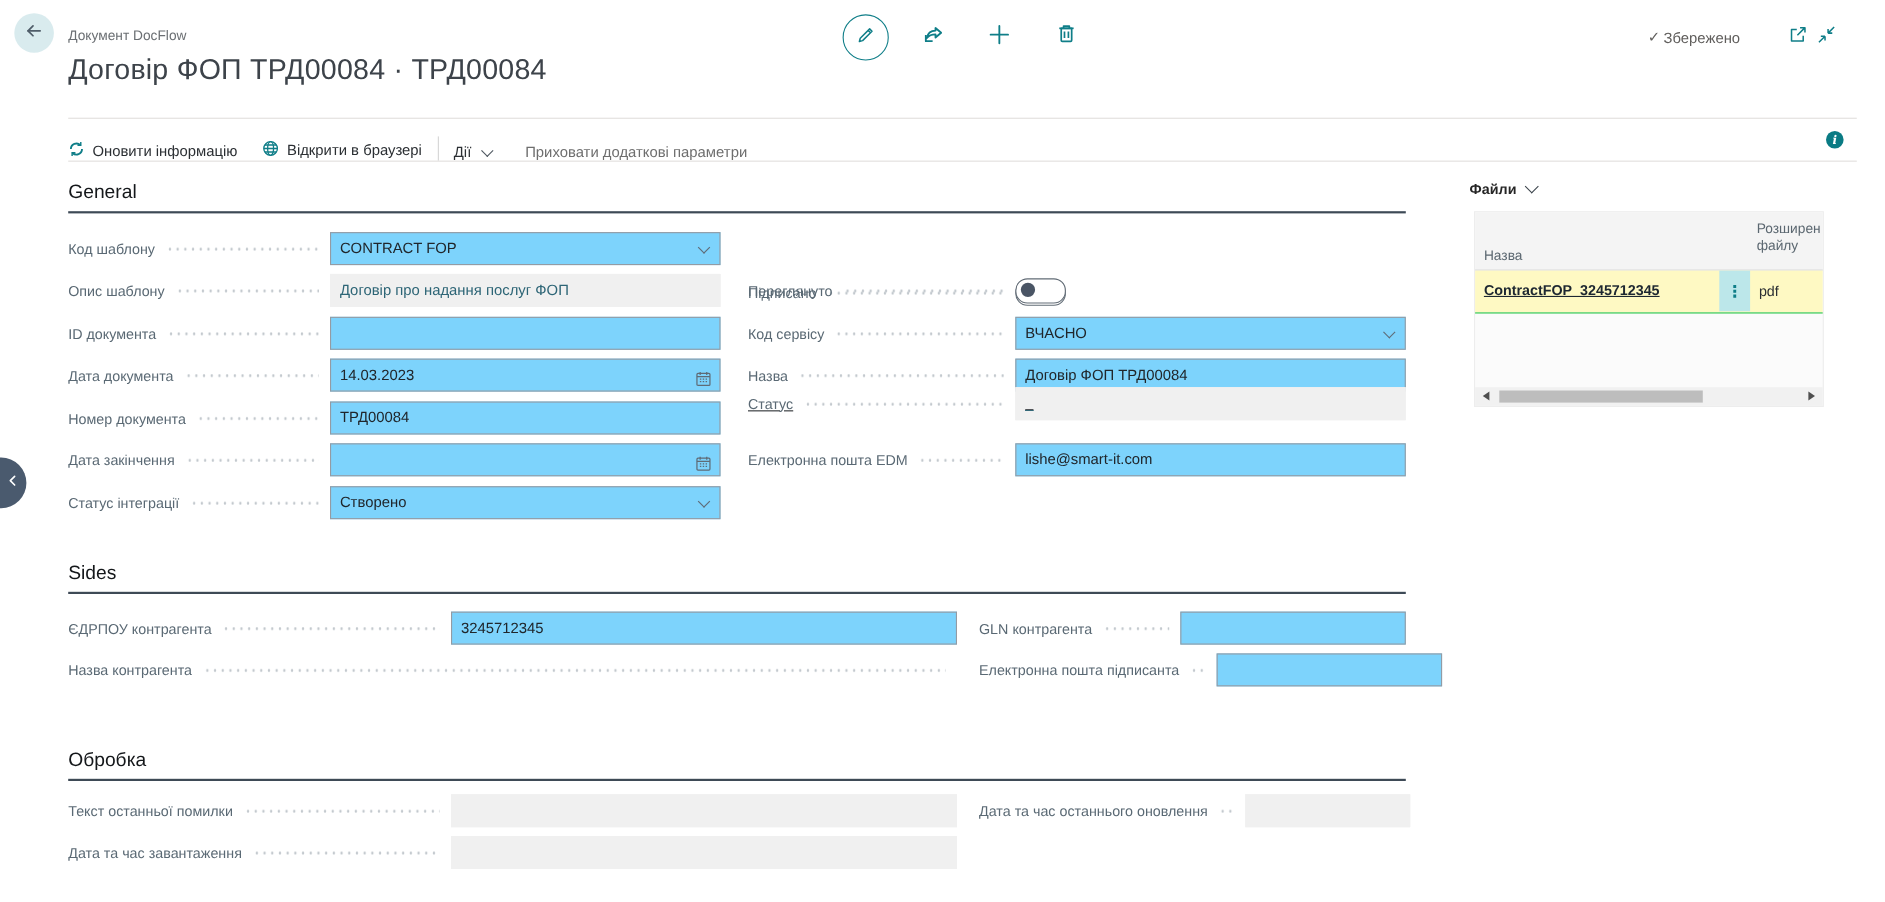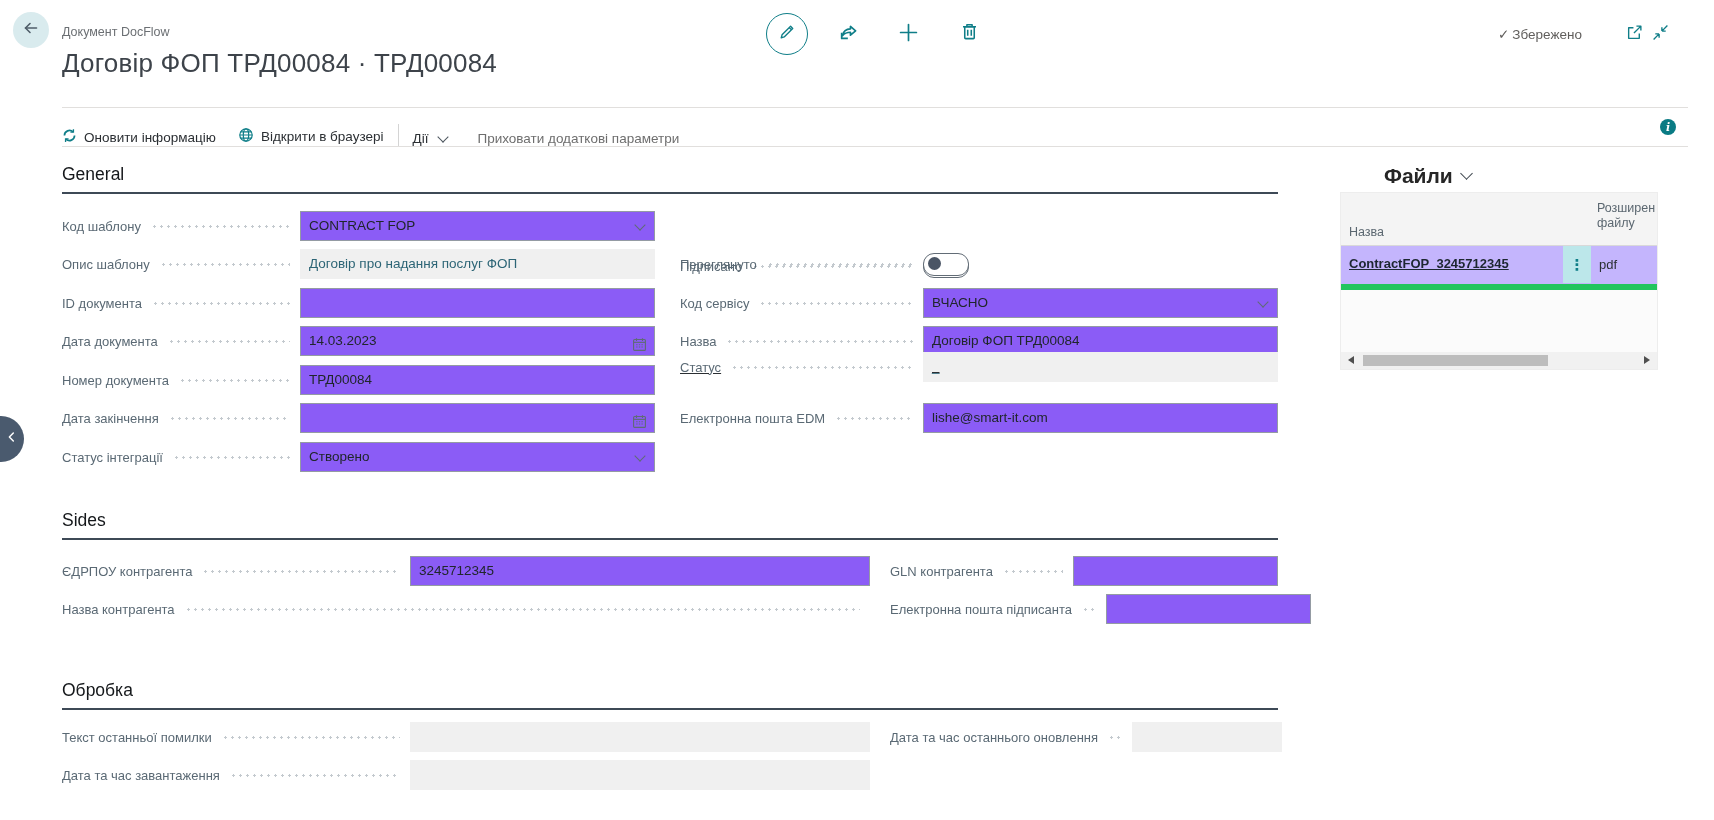--- a/index.html
+++ b/index.html
@@ -27,42 +27,42 @@
             font-family:"DejaVu Serif",serif;cursor:pointer;}
   
   .section{position:absolute;width:1216px;}
   .sec-title{font-size:17.5px;color:#14171a;}
   .sec-rule{height:2px;background:#3e4a56;margin-top:7px;}
   
   .frow{position:absolute;display:flex;align-items:center;height:30px;}
   .flabel{font-size:13px;color:#5a6974;white-space:nowrap;}
   .dots{flex:1;height:3px;margin:0 10px;min-width:14px;
         background:radial-gradient(circle,#c3c9ce 1.1px,transparent 1.4px) repeat-x;background-size:7px 3px;}
-  .fbox{position:relative;height:30px;background:#8b5cf6;border:1px solid #949ba3;font-size:13.5px;color:#20262b;
+  .fbox{position:relative;height:30px;background:#7dd3fc;border:1px solid #949ba3;font-size:13.5px;color:#20262b;
         line-height:28px;padding:0 24px 0 8px;box-sizing:border-box;white-space:nowrap;overflow:hidden;flex:0 0 auto;}
   .w355{width:355px;} .w460{width:460px;} .w205{width:205px;} .w150{width:150px;}
   .ro{background:#f0f0f0;border-color:#f0f0f0;color:#2d6576;}
   .chev{position:absolute;right:10px;top:9px;width:7px;height:7px;border-right:1.5px solid #5f6b76;
         border-bottom:1.5px solid #5f6b76;transform:rotate(45deg);}
   .cal{position:absolute;right:7px;top:7px;}
   .ctrl{width:355px;display:flex;flex:0 0 auto;}
   .toggle{width:44px;height:21px;border:1px solid #626c76;border-radius:11px;background:#fff;position:relative;cursor:pointer;}
   .knob{position:absolute;left:4px;top:3px;width:13px;height:13px;border-radius:50%;background:#4a5565;}
   
-  .fb-title{position:absolute;left:1384px;top:164px;font-size:21px;font-weight:600;color:#262626;
+  .fb-title{position:absolute;left:1336px;top:164px;font-size:13px;font-weight:600;color:#262626;
             display:flex;align-items:center;cursor:pointer;}
   .chev-m{display:inline-block;width:8px;height:8px;border-right:1.6px solid #3c444c;border-bottom:1.6px solid #3c444c;
           transform:rotate(45deg);margin:-5px 0 0 9px;}
   .fb-table{position:absolute;left:1340px;top:192px;width:318px;height:178px;background:#fbfbfb;
             border:1px solid #ededed;box-sizing:border-box;}
   .fb-head{position:relative;height:52px;background:#f4f4f4;border-bottom:1px solid #d9d9d9;
            font-size:12.5px;color:#5b6770;}
   .fb-head .c1{position:absolute;left:8px;bottom:6px;}
   .fb-head .c2{position:absolute;left:256px;top:8px;width:58px;overflow:hidden;line-height:15px;white-space:nowrap;}
-  .fb-row{position:relative;height:38px;background:#c4b5fd;border-bottom:6px solid #22c55e;}
+  .fb-row{position:relative;height:38px;background:#fef9c3;border-bottom:1px solid #22c55e;}
   .fb-link{position:absolute;left:8px;top:10px;font-size:13px;font-weight:700;color:#1d2731;
            text-decoration:underline;cursor:pointer;white-space:nowrap;}
   .fb-menu{position:absolute;left:222px;top:0;width:28px;height:37px;background:#bce7ea;display:flex;
            align-items:center;justify-content:center;color:#0f7e88;font-size:15px;font-weight:700;cursor:pointer;}
   .fb-ext{position:absolute;left:258px;top:11px;font-size:13px;color:#2b2f33;}
   .fb-scroll{position:absolute;left:0;bottom:0;width:100%;height:17px;background:#f1f1f1;}
   .fb-thumb{position:absolute;left:22px;top:3px;width:185px;height:11px;background:#bdbdbd;cursor:pointer;}
   .tri-l{position:absolute;left:7px;top:4px;width:0;height:0;border-top:4.5px solid transparent;
          border-bottom:4.5px solid transparent;border-right:6px solid #4f4f4f;cursor:pointer;}
   .tri-r{position:absolute;right:7px;top:4px;width:0;height:0;border-top:4.5px solid transparent;

